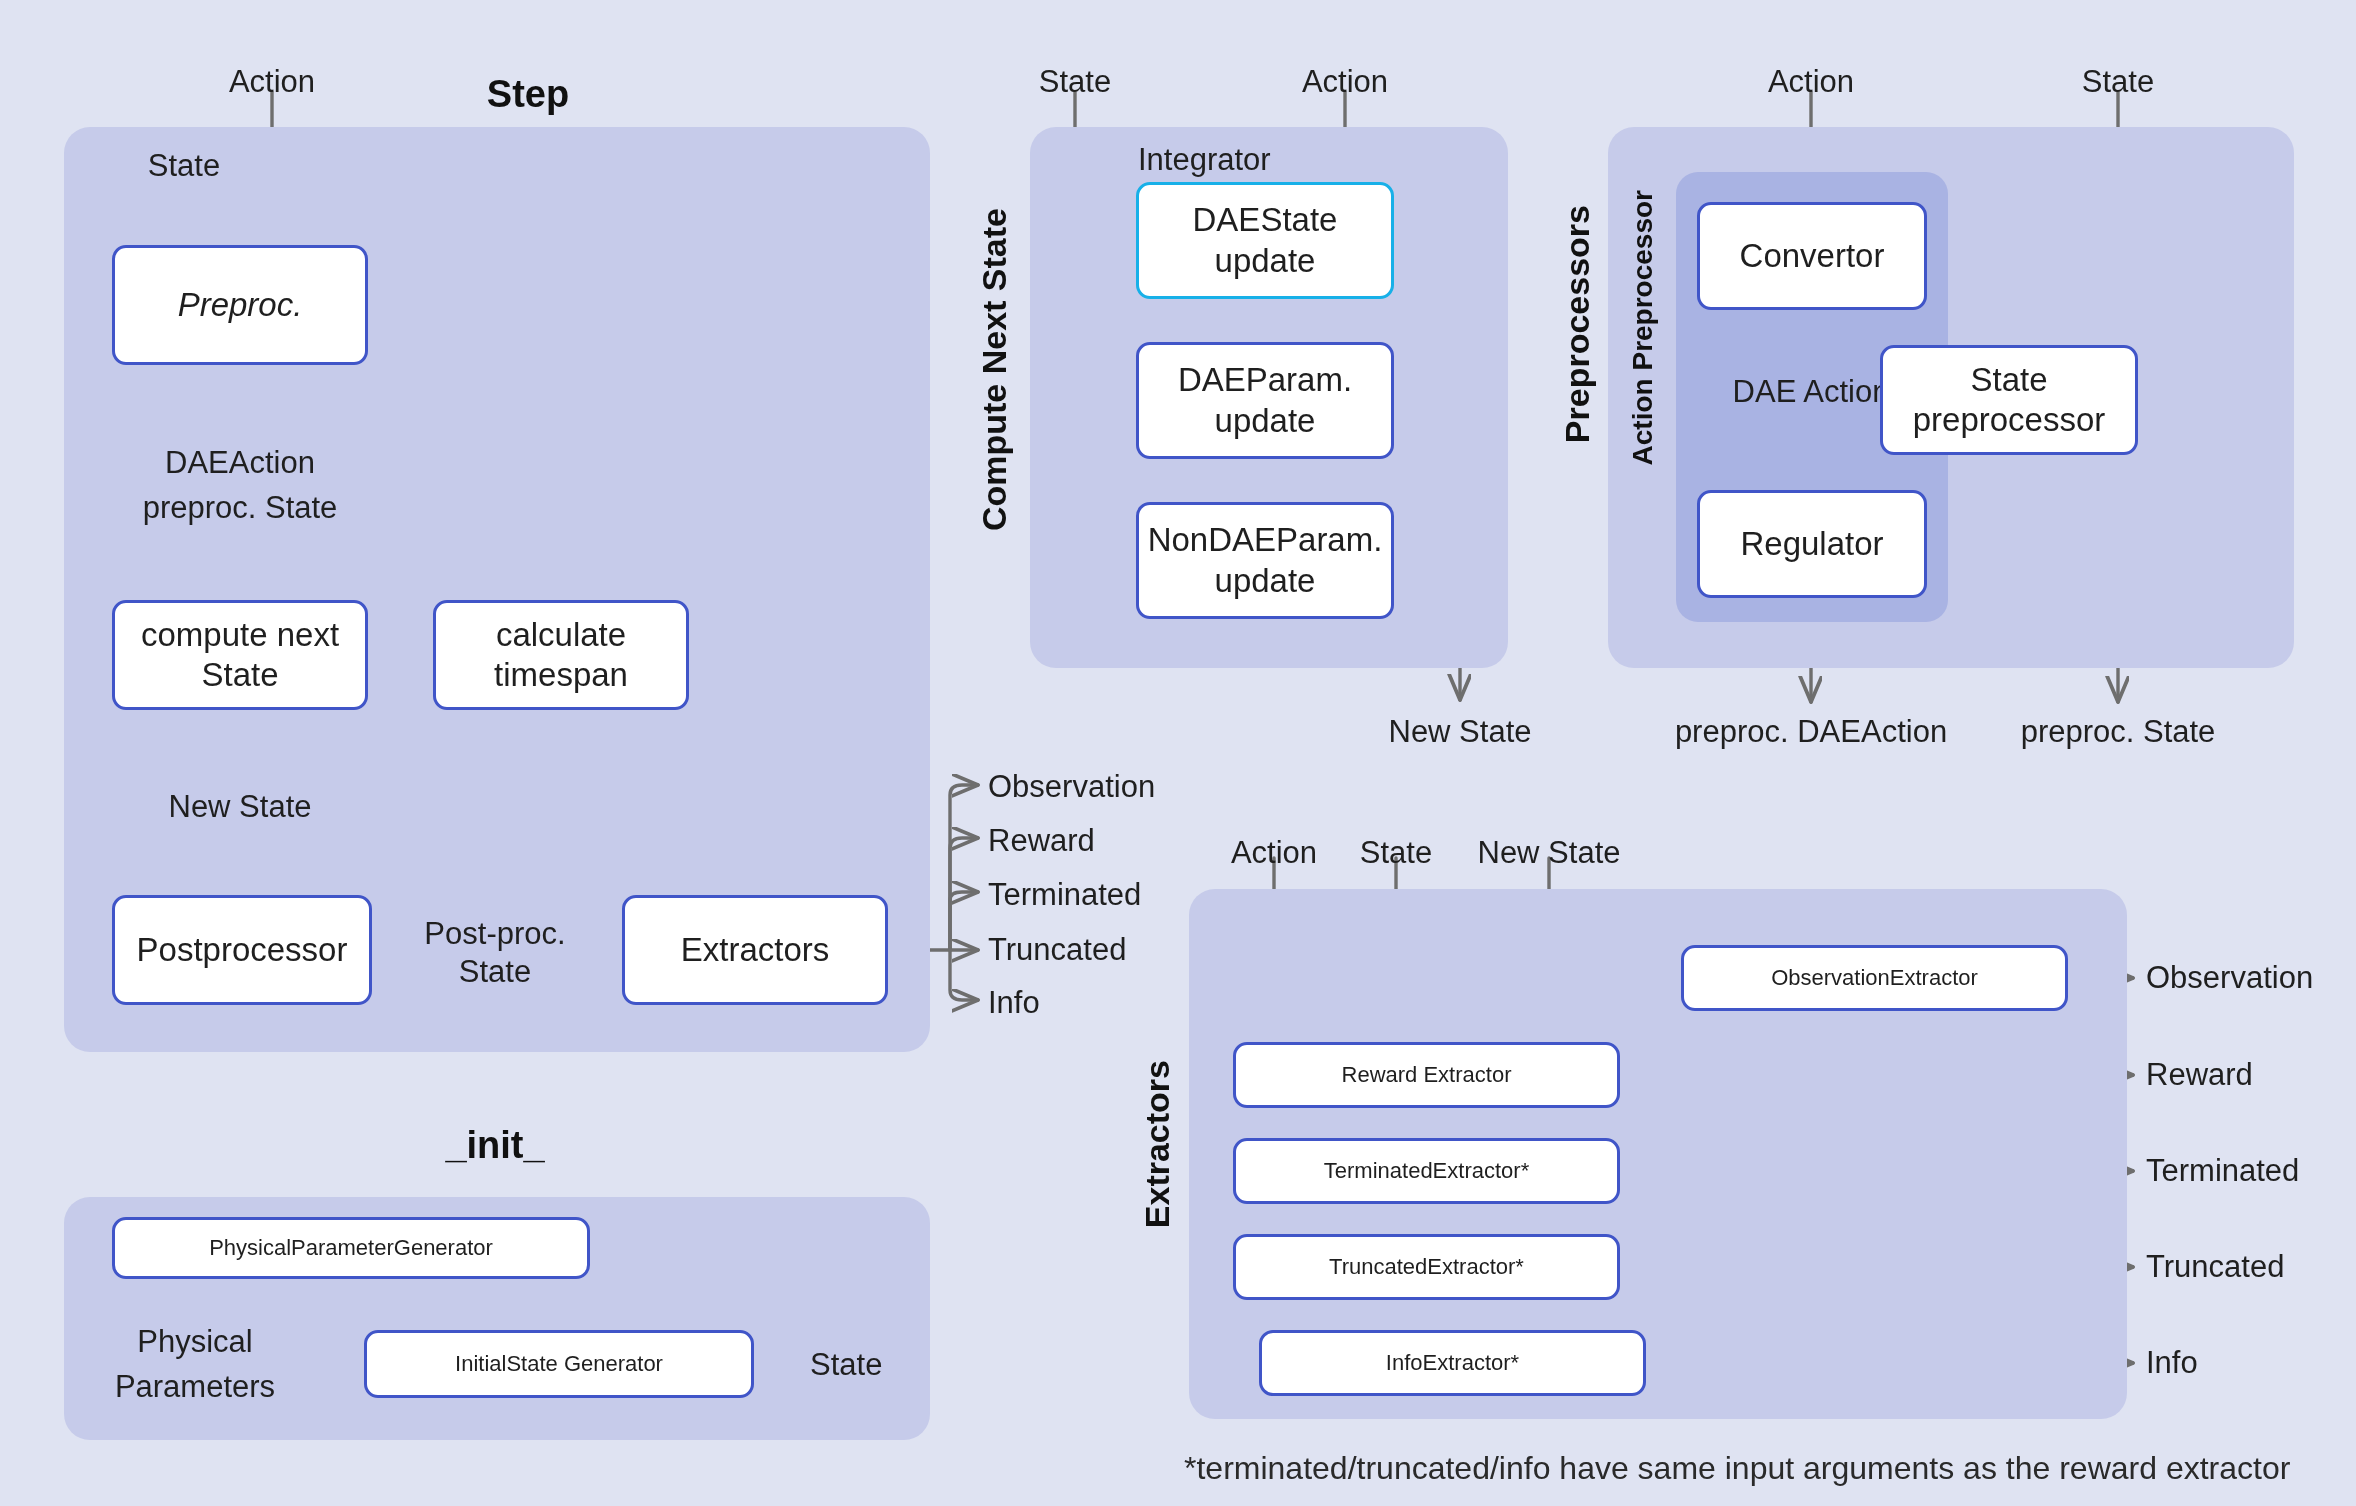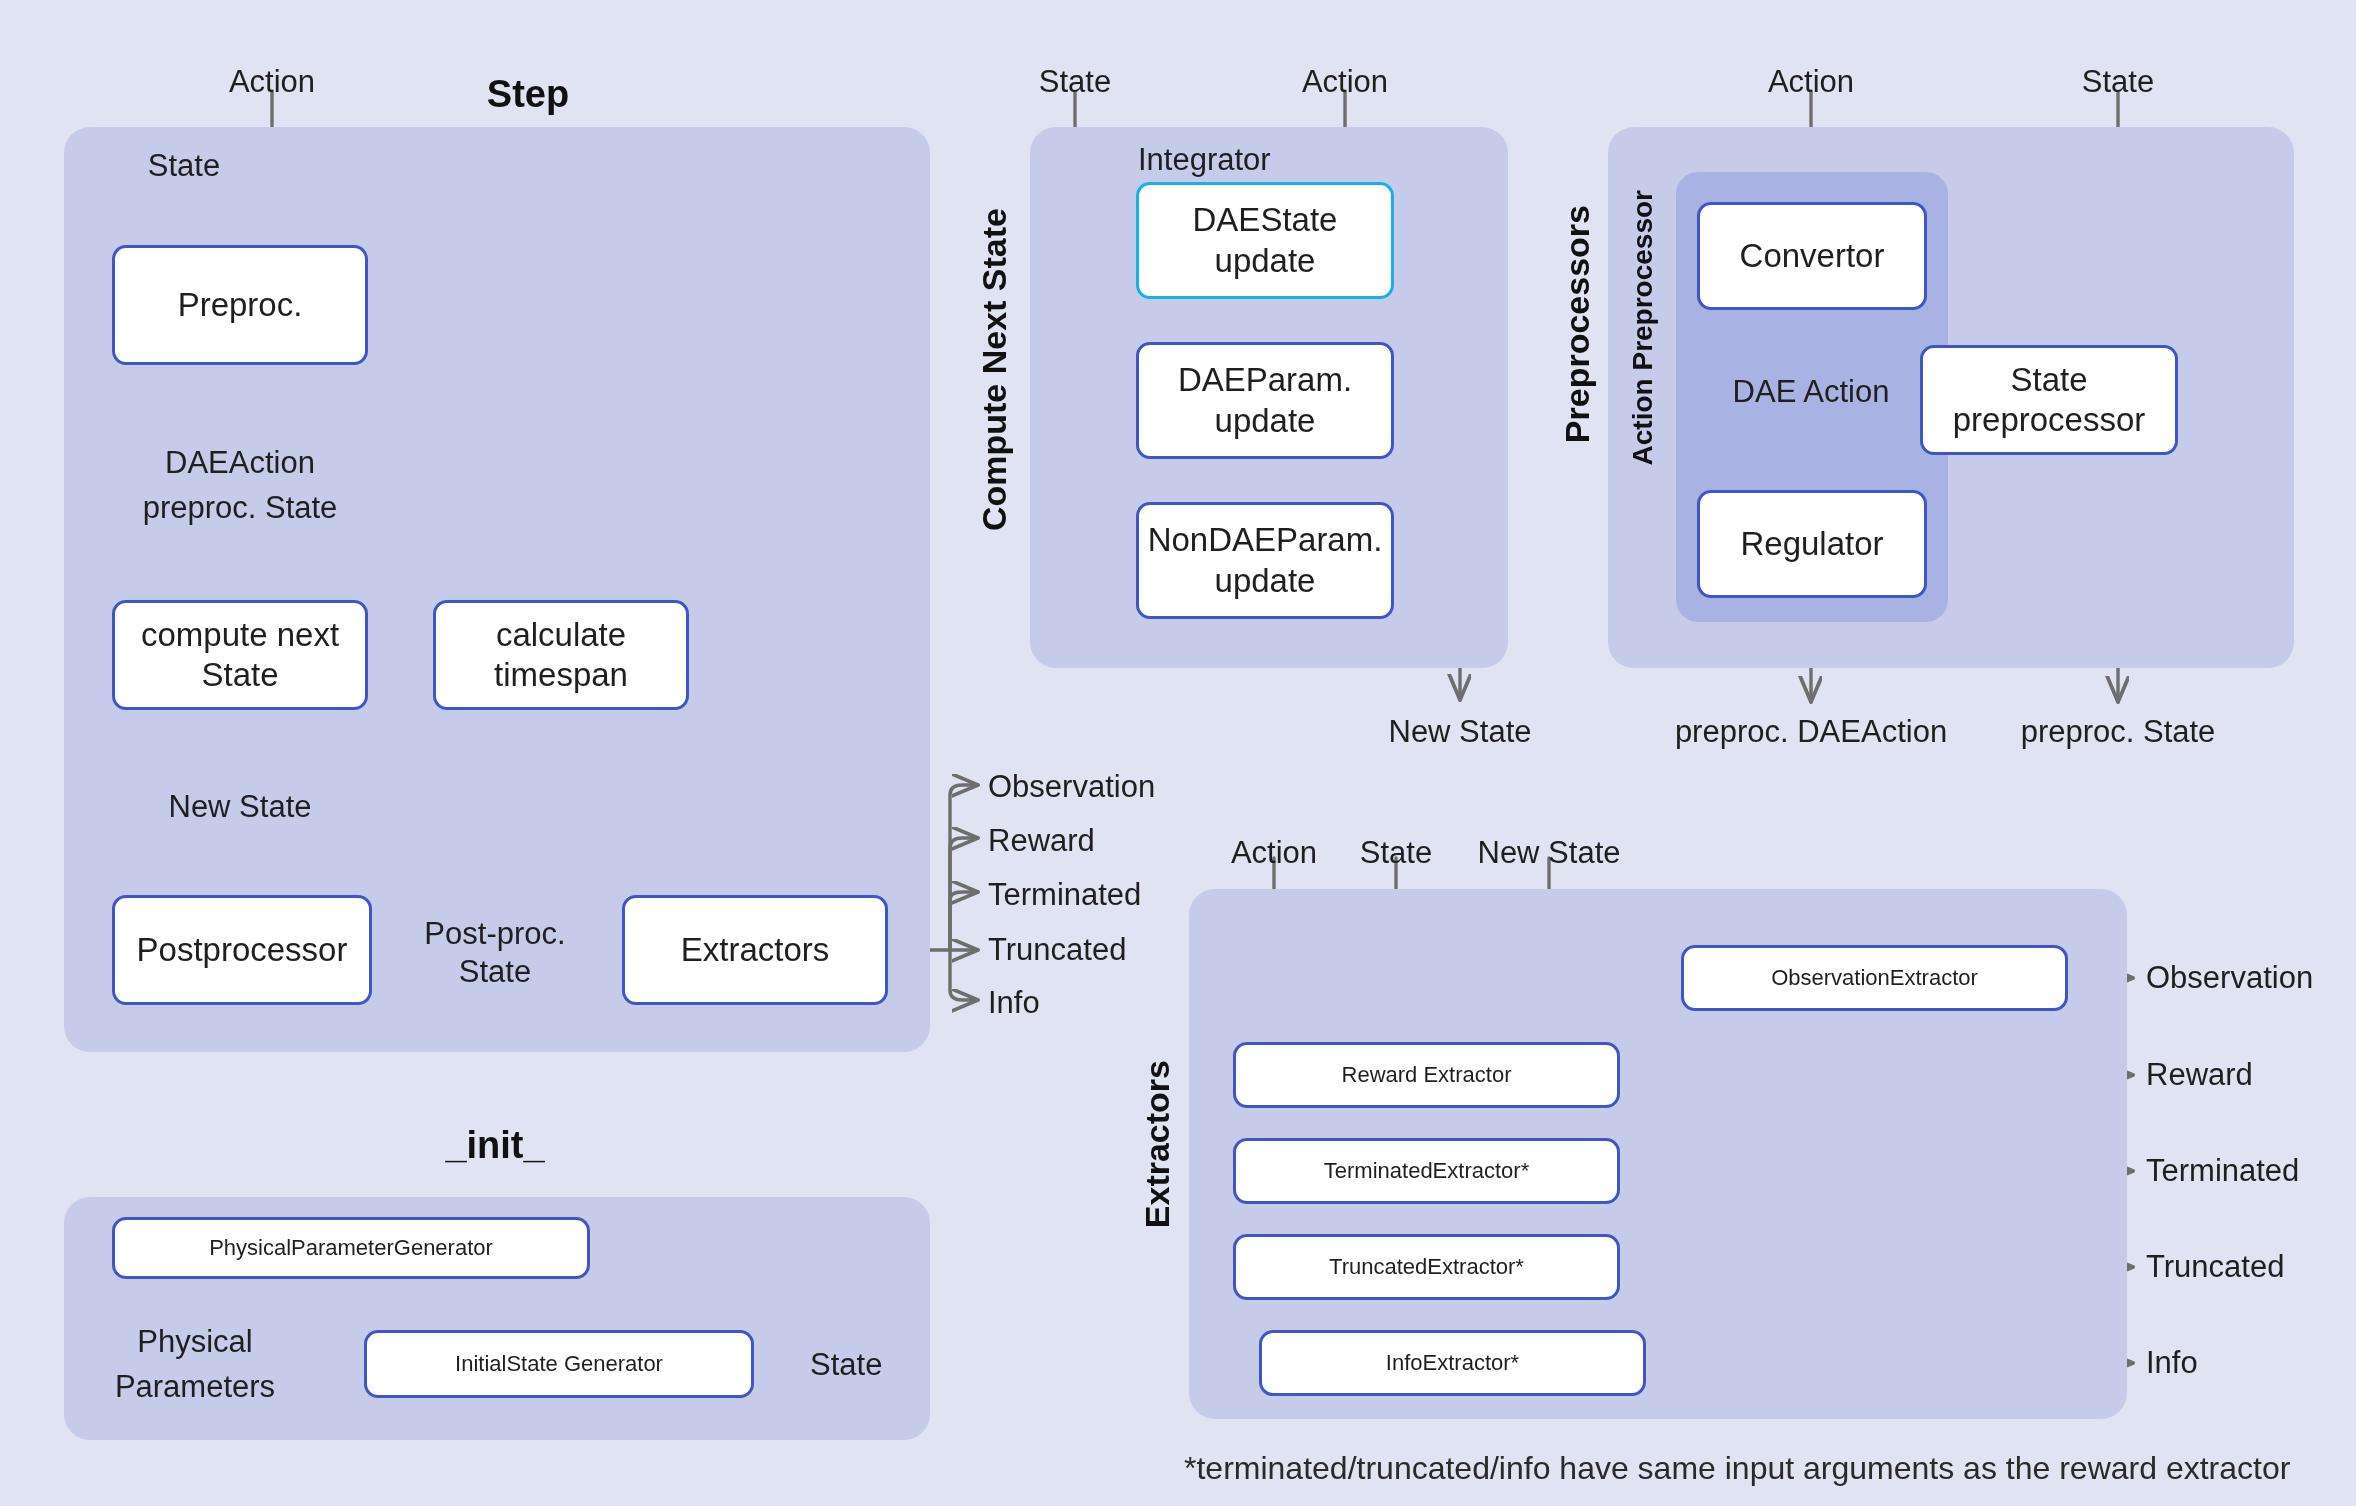--- a/index.html
+++ b/index.html
@@ -158,21 +158,21 @@
 
   <div class="vtitle" style="left:1558px;top:205px;">Preprocessors</div>
 
   <div class="vtitle sub" style="left:1627px;top:190px;">Action Preprocessor</div>
 
   <div class="vtitle" style="left:1138px;top:1060px;">Extractors</div>
 
   <div class="lbl c" style="left:272px;top:62px;">Action</div>
   <div class="lbl c" style="left:184px;top:146px;">State</div>
 
-  <div class="node" style="left:112px;top:245px;width:256px;height:120px;">Preproc.</div>
+  <div class="node" style="left:112px;top:245px;width:256px;height:120px;font-style:italic;">Preproc.</div>
 
   <div class="node" style="left:112px;top:600px;width:256px;height:110px;">compute next State</div>
 
   <div class="node" style="left:433px;top:600px;width:256px;height:110px;">calculate timespan</div>
 
   <div class="node" style="left:112px;top:895px;width:260px;height:110px;">Postprocessor</div>
 
   <div class="node" style="left:622px;top:895px;width:266px;height:110px;">Extractors</div>
 
   <div class="lbl c" style="left:240px;top:443px;">DAEAction</div>
@@ -203,21 +203,21 @@
 
   <div class="lbl c" style="left:1811px;top:62px;">Action</div>
   <div class="lbl c" style="left:2118px;top:62px;">State</div>
 
   <div class="node" style="left:1697px;top:202px;width:230px;height:108px;">Convertor</div>
 
   <div class="lbl c" style="left:1811px;top:372px;">DAE Action</div>
 
   <div class="node" style="left:1697px;top:490px;width:230px;height:108px;">Regulator</div>
 
-  <div class="node" style="left:1920px;top:345px;width:258px;height:110px;">State preprocessor</div>
+  <div class="node" style="left:1880px;top:345px;width:258px;height:110px;">State preprocessor</div>
 
   <div class="lbl c" style="left:1811px;top:712px;">preproc. DAEAction</div>
   <div class="lbl c" style="left:2118px;top:712px;">preproc. State</div>
 
   <div class="node small" style="left:112px;top:1217px;width:478px;height:62px;">PhysicalParameterGenerator</div>
 
   <div class="lbl c" style="left:195px;top:1322px;">Physical</div>
   <div class="lbl c" style="left:195px;top:1367px;">Parameters</div>
 
   <div class="node small" style="left:364px;top:1330px;width:390px;height:68px;">InitialState Generator</div>

